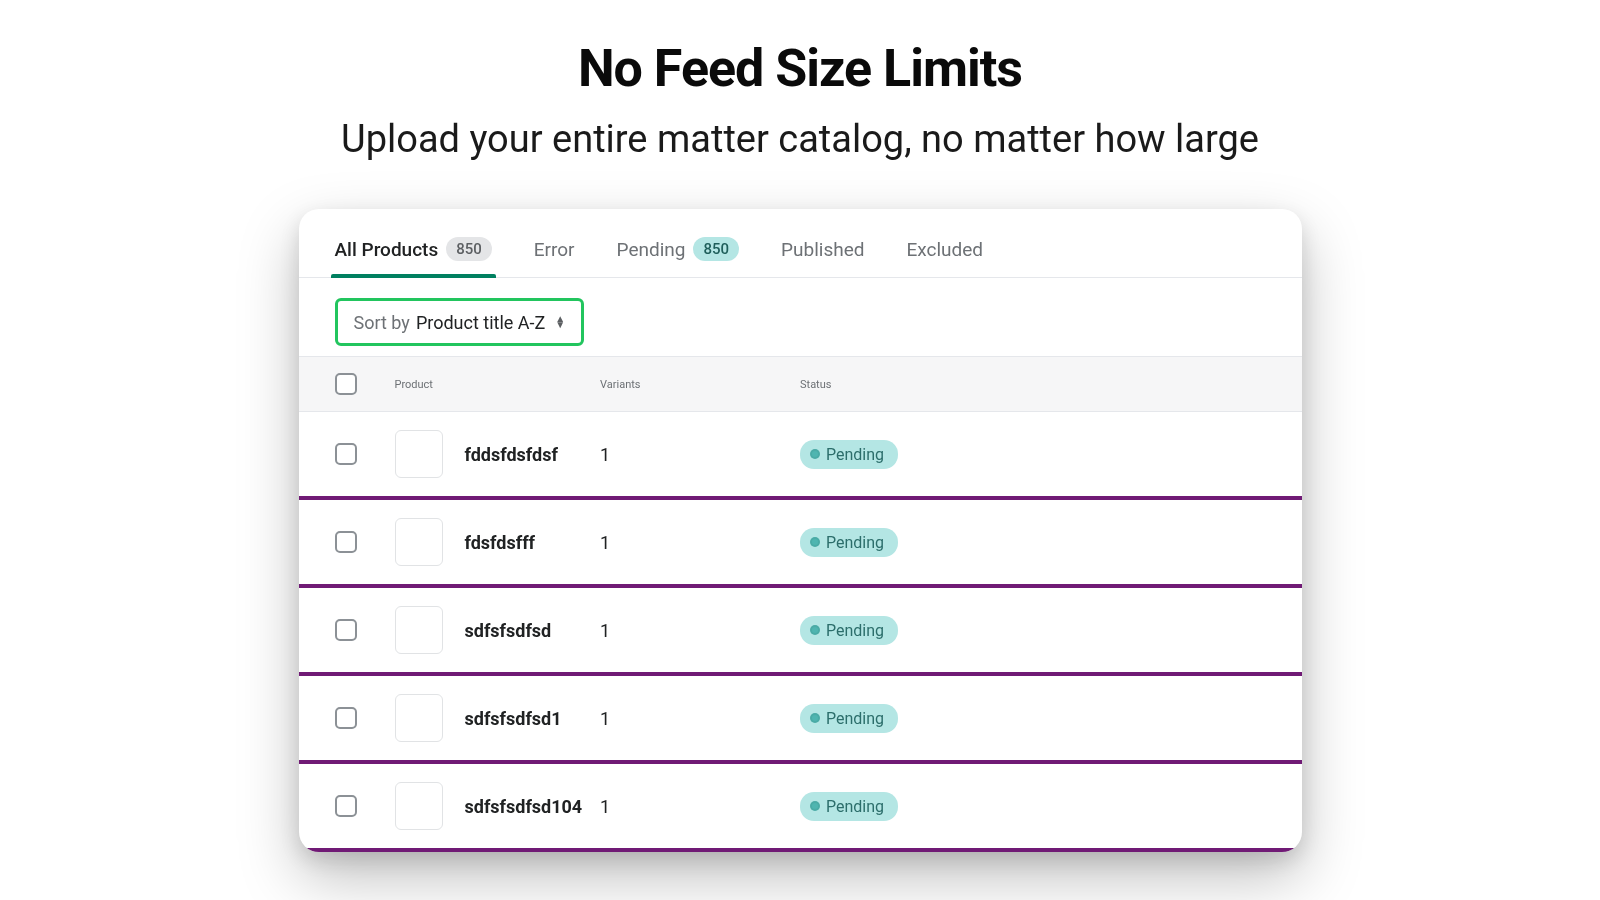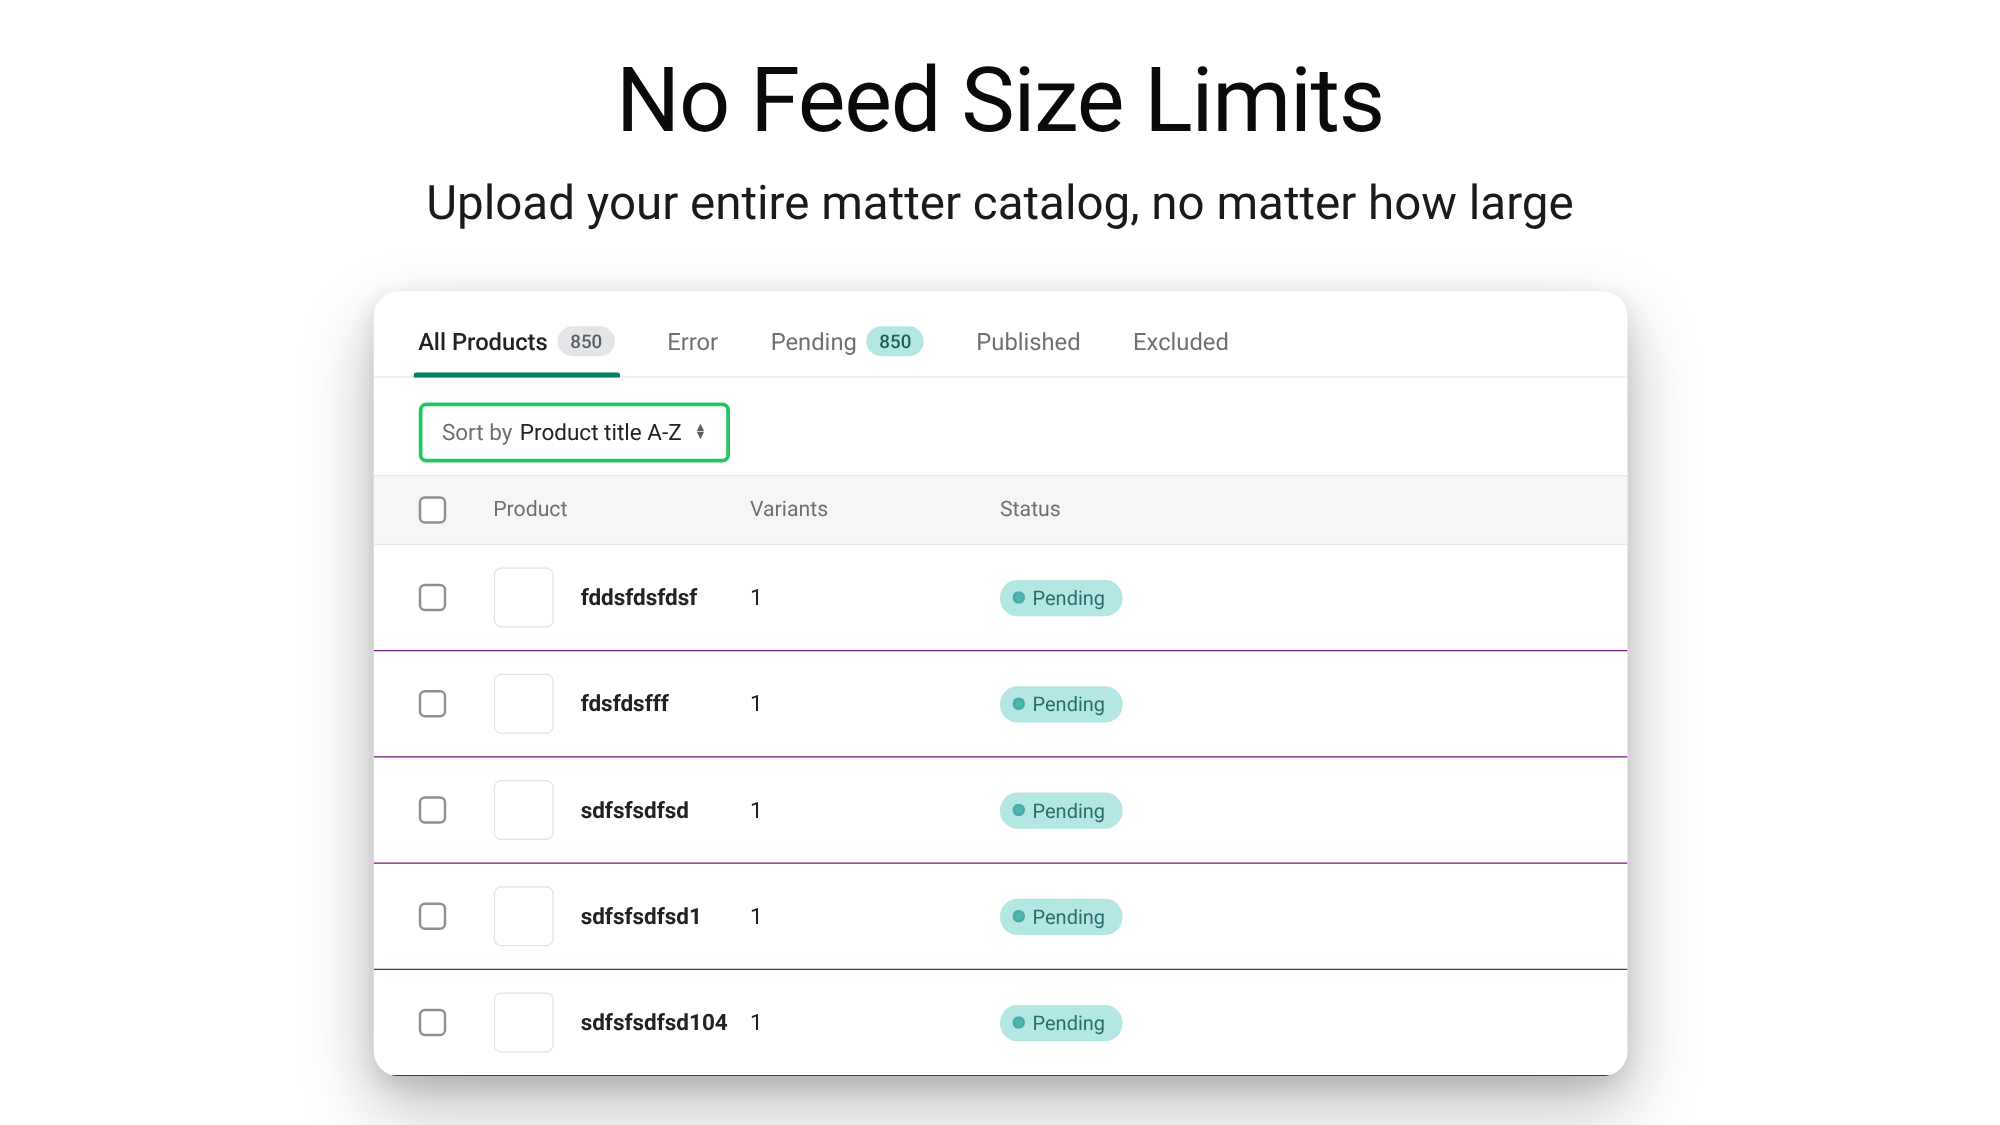--- a/index.html
+++ b/index.html
@@ -8,22 +8,22 @@
     background: #fff;
     width: 1600px;
     height: 900px;
     overflow: hidden;
   }
   .hero {
     text-align: center;
     padding-top: 38px;
   }
   .hero h1 {
-    font-size: 72px;
-    font-weight: 400;
+    font-size: 52px;
+    font-weight: 700;
     letter-spacing: -1px;
     color: #0a0a0a;
   }
   .hero p {
     font-size: 38px;
     font-weight: 400;
     color: #1a1a1a;
     margin-top: 18px;
   }
   .panel-wrap {
@@ -117,30 +117,30 @@
   .sort .lbl { color: #6d7175; }
   .sort .val { color: #202223; }
   .sort .chevs { display:flex; flex-direction:column; margin-left:4px; line-height:6px; font-size:10px; color:#5c5f62;}
   .table-head {
     display: grid;
     grid-template-columns: 60px 1fr 200px 260px 1fr;
     align-items: center;
     padding: 16px 36px;
     background: #f6f6f7;
     color: #6d7175;
-    font-size: 17px;
+    font-size: 11px;
     border-top: 1px solid #e5e7eb;
     border-bottom: 1px solid #e5e7eb;
   }
   .row {
     display: grid;
     grid-template-columns: 60px 1fr 200px 260px 1fr;
     align-items: center;
     padding: 18px 36px;
-    border-bottom: 1px solid #701a75;
+    border-bottom: 4px solid #701a75;
     font-size: 18px;
     color: #202223;
   }
   .chk {
     width: 22px; height: 22px;
     border: 2px solid #8c9196;
     border-radius: 5px;
     background: #fff;
     cursor: pointer;
   }

